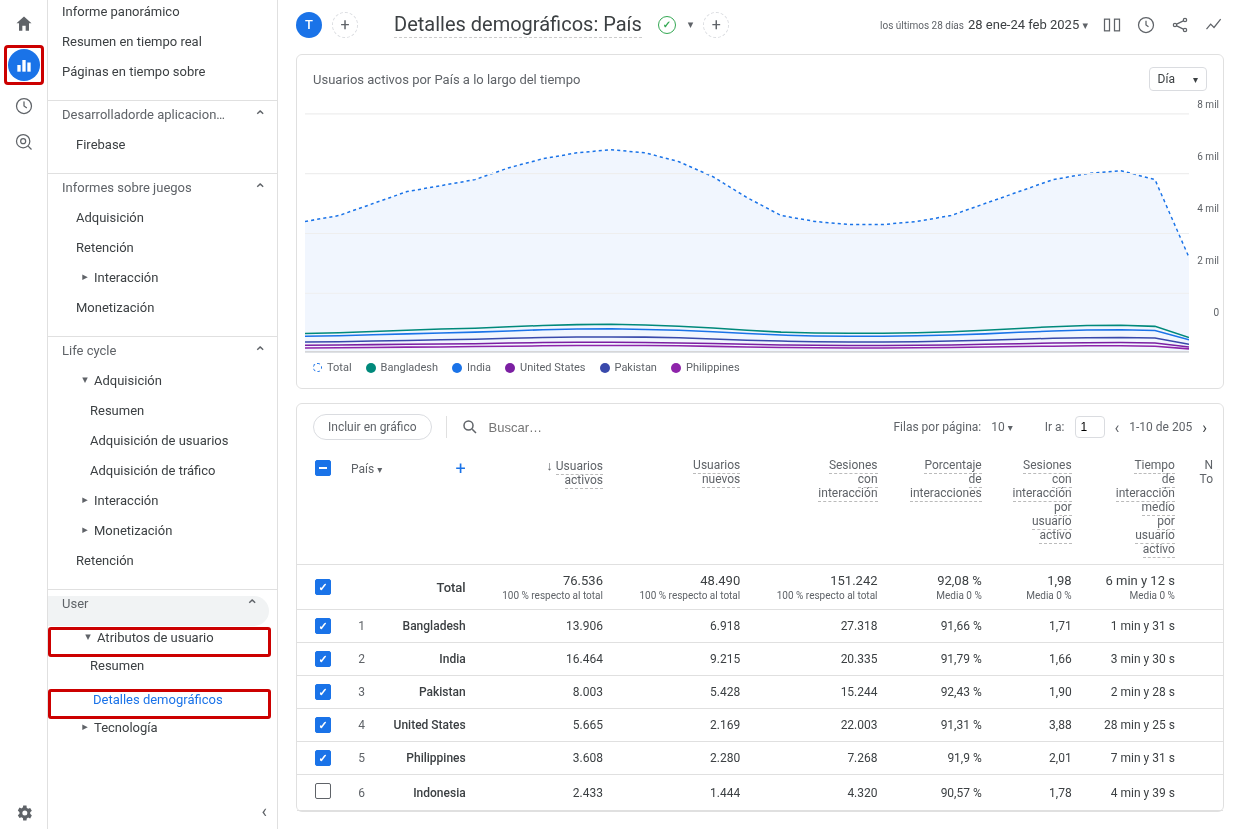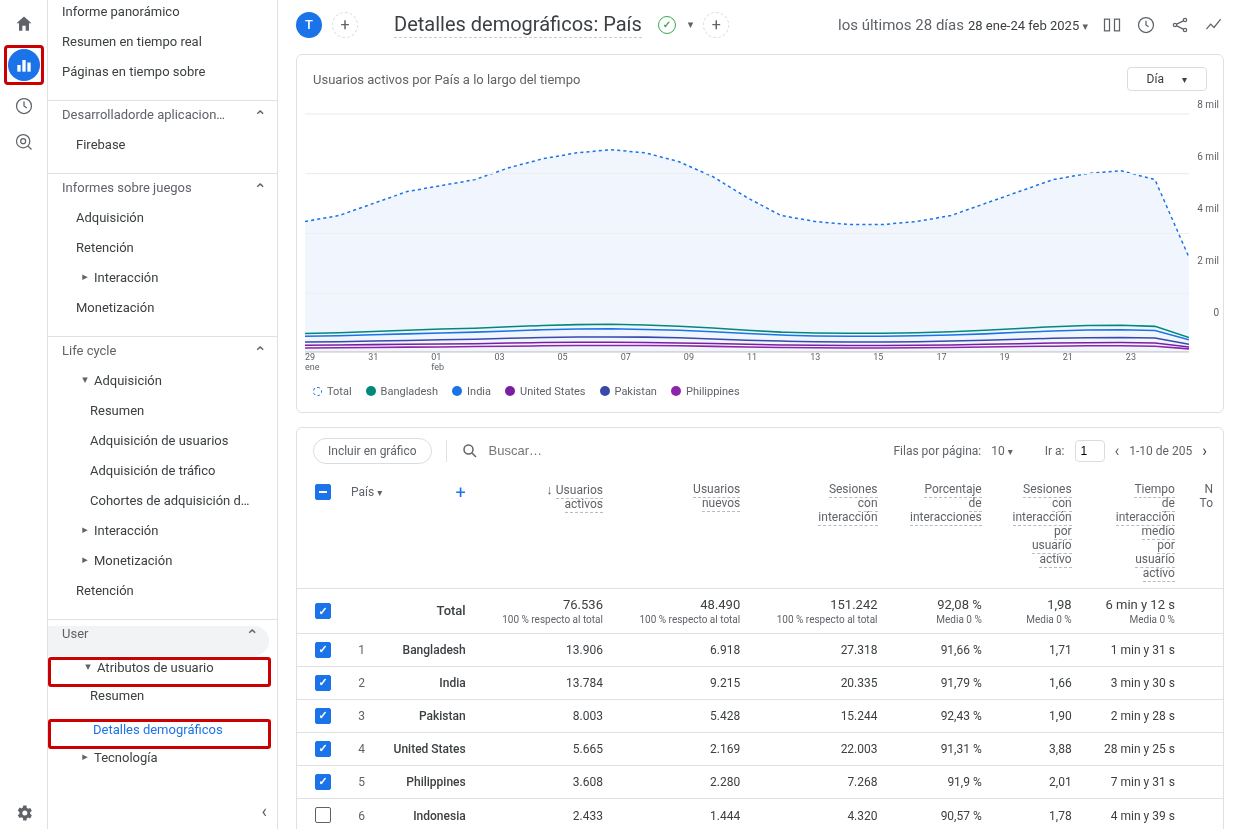--- a/index.html
+++ b/index.html
@@ -39,29 +39,29 @@
   .collapse{position:absolute;bottom:8px;right:10px;color:var(--grey-text);cursor:pointer;font-size:18px}
   
   .main{flex:1;display:flex;flex-direction:column;overflow:hidden}
   .topbar{height:50px;display:flex;align-items:center;padding:0 18px;gap:10px;border-bottom:1px solid transparent}
   .circle-btn{width:26px;height:26px;border-radius:50%;border:1px dashed var(--light-grey);display:flex;align-items:center;justify-content:center;cursor:pointer;color:var(--grey-text);font-size:16px}
   .badge-t{width:26px;height:26px;border-radius:50%;background:var(--blue);color:#fff;display:flex;align-items:center;justify-content:center;font-size:13px;font-weight:500}
   .title{font-size:20px;color:var(--text);border-bottom:1px dashed #ccc;padding-bottom:1px}
   .title-status{width:18px;height:18px;border-radius:50%;border:1.5px solid #34a853;display:inline-flex;align-items:center;justify-content:center;margin-left:6px}
   .title-status::after{content:'✓';color:#34a853;font-size:10px;font-weight:bold}
   .top-actions{margin-left:auto;display:flex;align-items:center;gap:14px;color:var(--grey-text)}
-  .date-range{font-size:15px;color:var(--grey-text)}
+  .date-range{font-size:10px;color:var(--grey-text)}
   .date-main{font-size:13px;color:var(--text);margin-left:4px}
   .icon-btn{cursor:pointer;display:inline-flex}
   
   .content{flex:1;overflow-y:auto;padding:0 18px 18px}
   .card{border:1px solid var(--border);border-radius:6px;margin-top:4px}
   .card-head{display:flex;align-items:center;justify-content:space-between;padding:12px 16px}
   .card-title{font-size:13px;color:var(--grey-text)}
-  .select-pill{border:1px solid var(--light-grey);border-radius:4px;padding:4px 19px;display:flex;align-items:center;gap:18px;font-size:12px;cursor:pointer;color:var(--text)}
+  .select-pill{border:1px solid var(--light-grey);border-radius:4px;padding:4px 8px;display:flex;align-items:center;gap:18px;font-size:12px;cursor:pointer;color:var(--text)}
   .chart-area{position:relative;height:250px;padding:0 34px 0 8px}
   .chart-area svg{width:100%;height:100%}
   .y-label{position:absolute;right:4px;font-size:10px;color:var(--grey-text)}
   .legend{display:flex;gap:14px;padding:8px 16px 14px;font-size:11px;color:var(--grey-text);flex-wrap:wrap}
   .legend-item{display:flex;align-items:center;gap:5px;cursor:pointer}
   .legend-dot{width:10px;height:10px;border-radius:50%}
   .legend-dot.hollow{background:transparent;border:1.5px dashed var(--blue);width:9px;height:9px}
   
   .table-controls{display:flex;align-items:center;padding:10px 16px;gap:14px}
   .pill-input{border:1px solid var(--light-grey);border-radius:16px;padding:5px 14px;font-size:12px;color:var(--grey-text);cursor:pointer;flex-shrink:0}
@@ -182,23 +182,20 @@
       </div>
     <div id="side-acq">
         <div class="side-item sub2">
           <span>Resumen</span>
         </div>
         <div class="side-item sub2">
           <span>Adquisición de usuarios</span>
         </div>
         <div class="side-item sub2">
           <span>Adquisición de tráfico</span>
-        </div>
-        <div class="side-item sub2">
-          <span>Cohortes de adquisición d…</span>
         </div>
       </div>
     <div id="side-life-other">
         <div class="side-item sub">
           <span class="caret">▸</span>
           <span>Interacción</span>
         </div>
         <div class="side-item sub">
           <span class="caret">▸</span>
           <span>Monetización</span>
@@ -298,38 +295,20 @@
               <line x1="0" y1="65" x2="860" y2="65" stroke="#eee" stroke-width="1"></line>
               <line x1="0" y1="10" x2="860" y2="10" stroke="#eee" stroke-width="1"></line>
               <line x1="0" y1="229" x2="860" y2="229" stroke="#ccc" stroke-width="1"></line>
               <path d="M0.0 212.1 L33.1 211.3 L66.2 210.2 L99.2 209.1 L132.3 208.0 L165.4 207.2 L198.5 205.8 L231.5 204.7 L264.6 203.9 L297.7 203.6 L330.8 204.2 L363.8 205.3 L396.9 206.9 L430.0 209.1 L463.1 210.8 L496.2 211.6 L529.2 211.8 L562.3 211.8 L595.4 211.3 L628.5 210.5 L661.5 209.1 L694.6 207.4 L727.7 205.8 L760.8 204.7 L793.8 204.4 L826.9 205.5 L860.0 215.7 " fill="none" stroke="#00897b" stroke-width="1.4"></path>
               <path d="M0.0 214.6 L33.1 214.1 L66.2 213.2 L99.2 212.4 L132.3 211.6 L165.4 210.8 L198.5 209.7 L231.5 208.6 L264.6 208.0 L297.7 207.7 L330.8 208.3 L363.8 209.1 L396.9 210.5 L430.0 212.1 L463.1 213.5 L496.2 214.3 L529.2 214.6 L562.3 214.6 L595.4 214.1 L628.5 213.5 L661.5 212.4 L694.6 211.0 L727.7 209.7 L760.8 208.8 L793.8 208.6 L826.9 209.4 L860.0 217.9 " fill="none" stroke="#1a73e8" stroke-width="1.4"></path>
               <path d="M0.0 222.8 L33.1 222.6 L66.2 222.3 L99.2 222.0 L132.3 221.8 L165.4 221.5 L198.5 220.9 L231.5 220.4 L264.6 220.1 L297.7 220.1 L330.8 220.4 L363.8 220.7 L396.9 221.2 L430.0 222.0 L463.1 222.6 L496.2 222.8 L529.2 223.0 L562.3 223.0 L595.4 222.8 L628.5 222.6 L661.5 222.0 L694.6 221.5 L727.7 220.9 L760.8 220.5 L793.8 220.4 L826.9 220.8 L860.0 224.5 " fill="none" stroke="#7b1fa2" stroke-width="1.4"></path>
               <path d="M0.0 219.8 L33.1 219.6 L66.2 219.0 L99.2 218.4 L132.3 217.9 L165.4 217.3 L198.5 216.5 L231.5 215.7 L264.6 215.2 L297.7 215.2 L330.8 215.4 L363.8 216.0 L396.9 217.1 L430.0 218.2 L463.1 219.0 L496.2 219.6 L529.2 219.8 L562.3 219.8 L595.4 219.6 L628.5 219.0 L661.5 218.2 L694.6 217.3 L727.7 216.5 L760.8 216.0 L793.8 215.7 L826.9 216.3 L860.0 222.0 " fill="none" stroke="#3949ab" stroke-width="1.4"></path>
               <path d="M0.0 225.3 L33.1 225.2 L66.2 224.9 L99.2 224.6 L132.3 224.4 L165.4 224.1 L198.5 223.7 L231.5 223.4 L264.6 223.1 L297.7 223.0 L330.8 223.1 L363.8 223.4 L396.9 223.9 L430.0 224.5 L463.1 224.9 L496.2 225.2 L529.2 225.3 L562.3 225.3 L595.4 225.2 L628.5 224.9 L661.5 224.5 L694.6 224.1 L727.7 223.7 L760.8 223.4 L793.8 223.3 L826.9 223.7 L860.0 226.2 " fill="none" stroke="#8e24aa" stroke-width="1.4"></path>
             </svg>
         </div>
-        <div style="display:flex;padding:0 34px 4px 8px;font-size:9px;color:var(--grey-text)" id="xlabels">
-            <div style="flex: 1 1 0%; white-space: pre-line; line-height: 1.1;">29
-ene</div>
-            <div style="flex: 1 1 0%; white-space: pre-line; line-height: 1.1;">31</div>
-            <div style="flex: 1 1 0%; white-space: pre-line; line-height: 1.1;">01
-feb</div>
-            <div style="flex: 1 1 0%; white-space: pre-line; line-height: 1.1;">03</div>
-            <div style="flex: 1 1 0%; white-space: pre-line; line-height: 1.1;">05</div>
-            <div style="flex: 1 1 0%; white-space: pre-line; line-height: 1.1;">07</div>
-            <div style="flex: 1 1 0%; white-space: pre-line; line-height: 1.1;">09</div>
-            <div style="flex: 1 1 0%; white-space: pre-line; line-height: 1.1;">11</div>
-            <div style="flex: 1 1 0%; white-space: pre-line; line-height: 1.1;">13</div>
-            <div style="flex: 1 1 0%; white-space: pre-line; line-height: 1.1;">15</div>
-            <div style="flex: 1 1 0%; white-space: pre-line; line-height: 1.1;">17</div>
-            <div style="flex: 1 1 0%; white-space: pre-line; line-height: 1.1;">19</div>
-            <div style="flex: 1 1 0%; white-space: pre-line; line-height: 1.1;">21</div>
-            <div style="flex: 1 1 0%; white-space: pre-line; line-height: 1.1;">23</div>
-          </div>
         <div class="legend" id="legend">
             <div class="legend-item">
               <span class="legend-dot hollow"></span>
               <span>Total</span>
             </div>
             <div class="legend-item">
               <span class="legend-dot" style="background: rgb(0, 137, 123);"></span>
               <span>Bangladesh</span>
             </div>
             <div class="legend-item">
@@ -416,21 +395,21 @@
                   <td>27.318</td>
                   <td>91,66 %</td>
                   <td>1,71</td>
                   <td>1 min y 31 s</td>
                   <td></td>
                 </tr>
                 <tr class="data-row">
   <td class="left"><span class="cb checked"></span></td>
   <td class="idx">2</td>
                   <td class="left" style="font-weight:500">India</td>
-  <td>13.784</td>
+  <td>16.464</td>
                   <td>9.215</td>
                   <td>20.335</td>
                   <td>91,79 %</td>
                   <td>1,66</td>
                   <td>3 min y 30 s</td>
                   <td></td>
                 </tr>
                 <tr class="data-row">
   <td class="left"><span class="cb checked"></span></td>
   <td class="idx">3</td>

